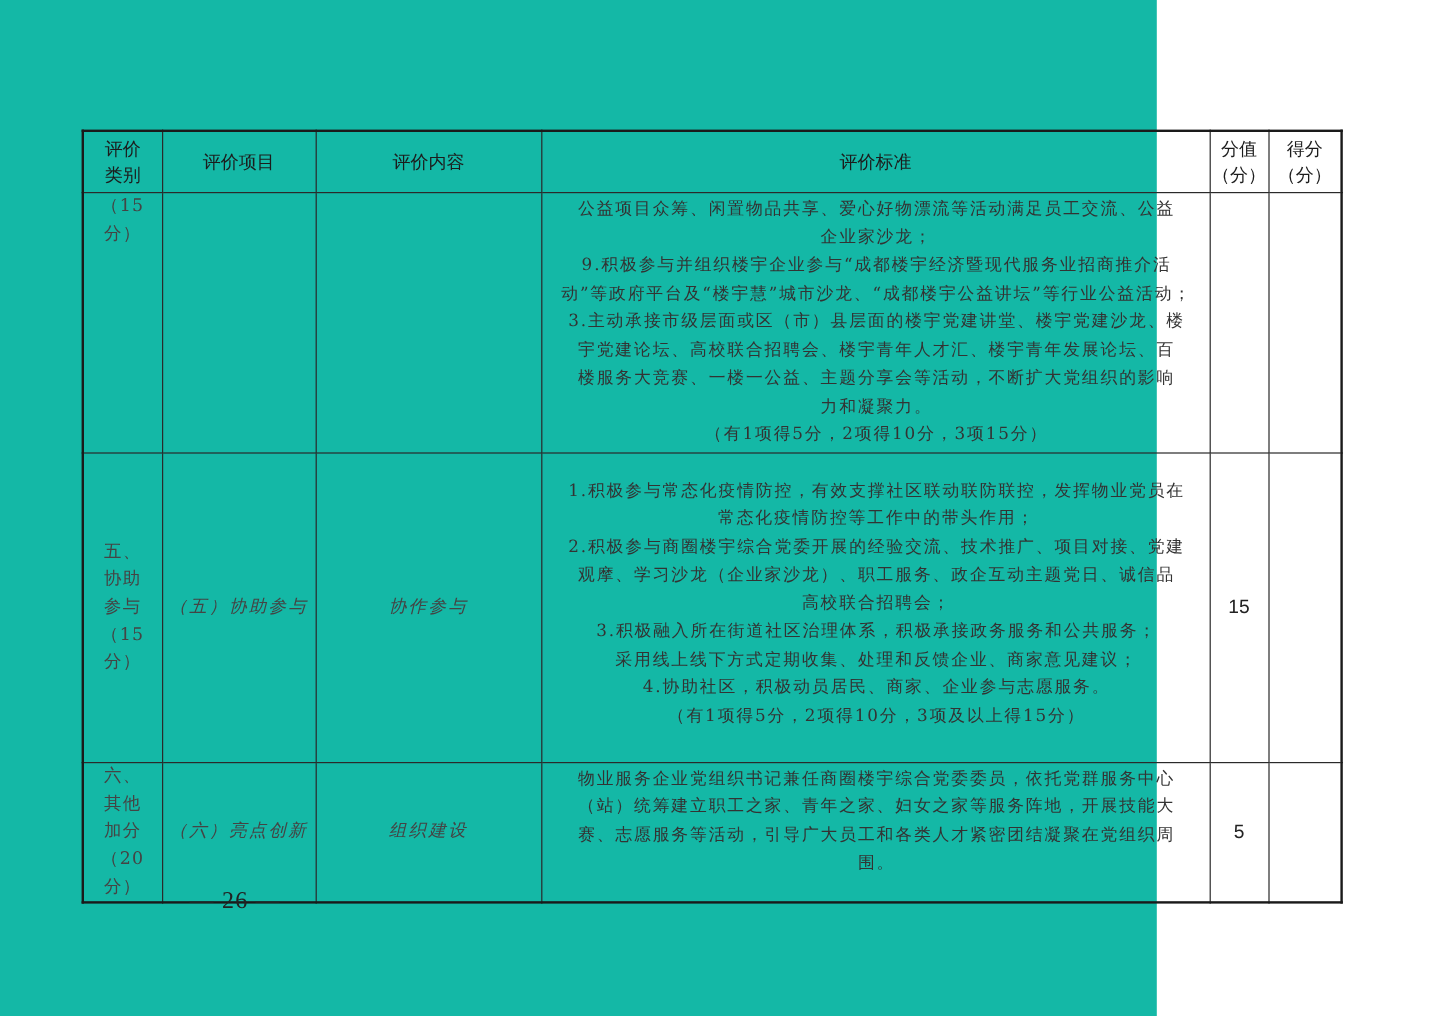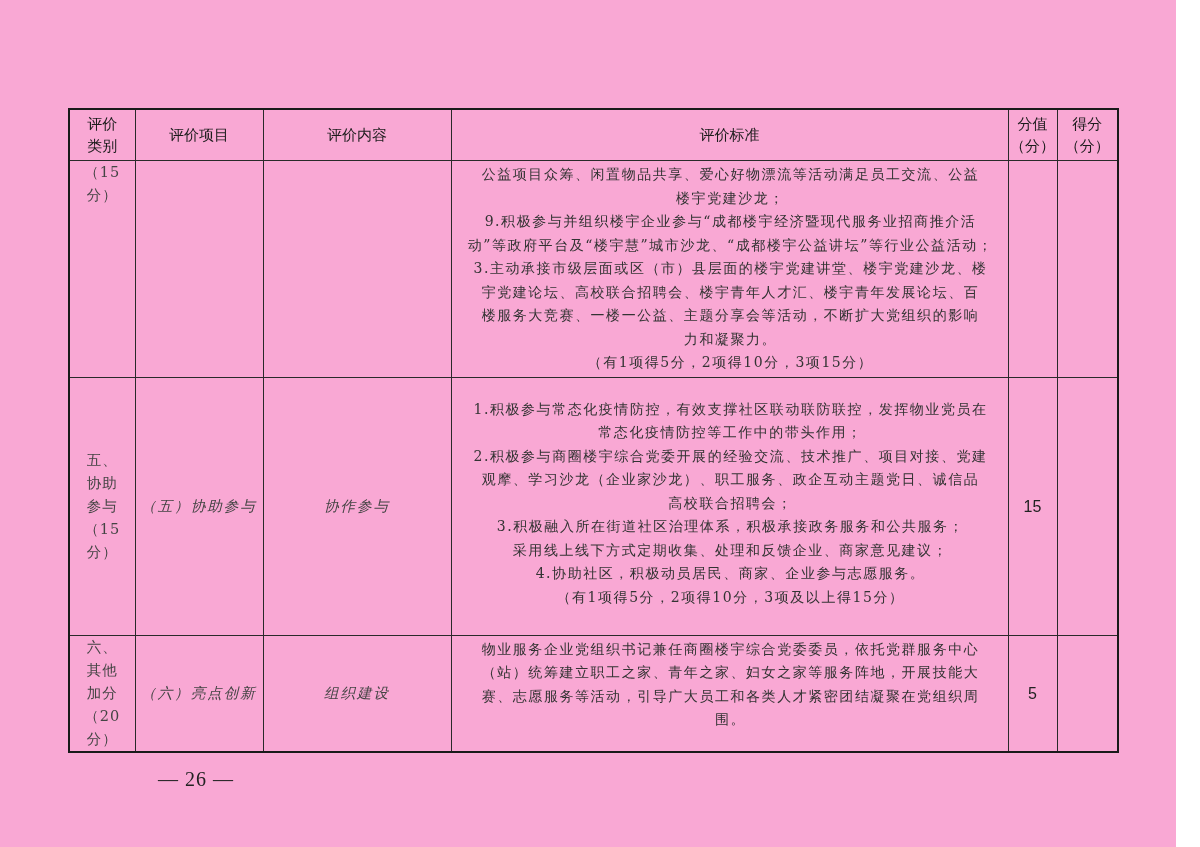--- a/index.html
+++ b/index.html
@@ -11,22 +11,22 @@
       width: 1200px;
       height: 847px;
       position: relative;
       overflow: hidden;
       font-family: "DejaVu Serif", "Liberation Serif", serif;
       color: #2b2b2b;
     }
     .page {
       position: absolute;
       left: 0; top: 0;
-      width: 1176px; height: 847px;
-      background: #f9a8d4;
+      width: 964px; height: 847px;
+      background: #14b8a6;
     }
     table.eval {
       position: absolute;
       left: 68px;
       top: 108px;
       width: 1051px;
       border-collapse: collapse;
       table-layout: fixed;
       border: 2px solid #1a1a1a;
     }
@@ -84,21 +84,21 @@
       color: #222;
     }
     tr.r1 td { height: 203px; }
     tr.r2 td { height: 253px; }
     tr.r3 td { height: 100px; }
     .spacer-top2 { display: block; height: 18px; }
 
     .page-number {
       position: absolute;
       left: 158px;
-      top: 768px;
+      top: 740px;
       font-family: "Liberation Serif", "DejaVu Serif", serif;
       font-size: 20px;
       color: #222;
       letter-spacing: 1px;
     }
   </style>
 </head>
 <body>
 
 <div class="page">
@@ -134,21 +134,21 @@
     <tbody>
 
       <tr class="r1">
         <td class="cat top">
           <span>（15分）</span>
         </td>
         <td class="item"></td>
         <td class="content"></td>
         <td class="std">
           <span class="line">公益项目众筹、闲置物品共享、爱心好物漂流等活动满足员工交流、公益</span>
-          <span class="line">楼宇党建沙龙；</span>
+          <span class="line">企业家沙龙；</span>
           <span class="line">9.积极参与并组织楼宇企业参与“成都楼宇经济暨现代服务业招商推介活</span>
           <span class="line">动”等政府平台及“楼宇慧”城市沙龙、“成都楼宇公益讲坛”等行业公益活动；</span>
           <span class="line">3.主动承接市级层面或区（市）县层面的楼宇党建讲堂、楼宇党建沙龙、楼</span>
           <span class="line">宇党建论坛、高校联合招聘会、楼宇青年人才汇、楼宇青年发展论坛、百</span>
           <span class="line">楼服务大竞赛、一楼一公益、主题分享会等活动，不断扩大党组织的影响</span>
           <span class="line">力和凝聚力。</span>
           <span class="line">（有1项得5分，2项得10分，3项15分）</span>
         </td>
         <td class="score"></td>
         <td class="score"></td>

